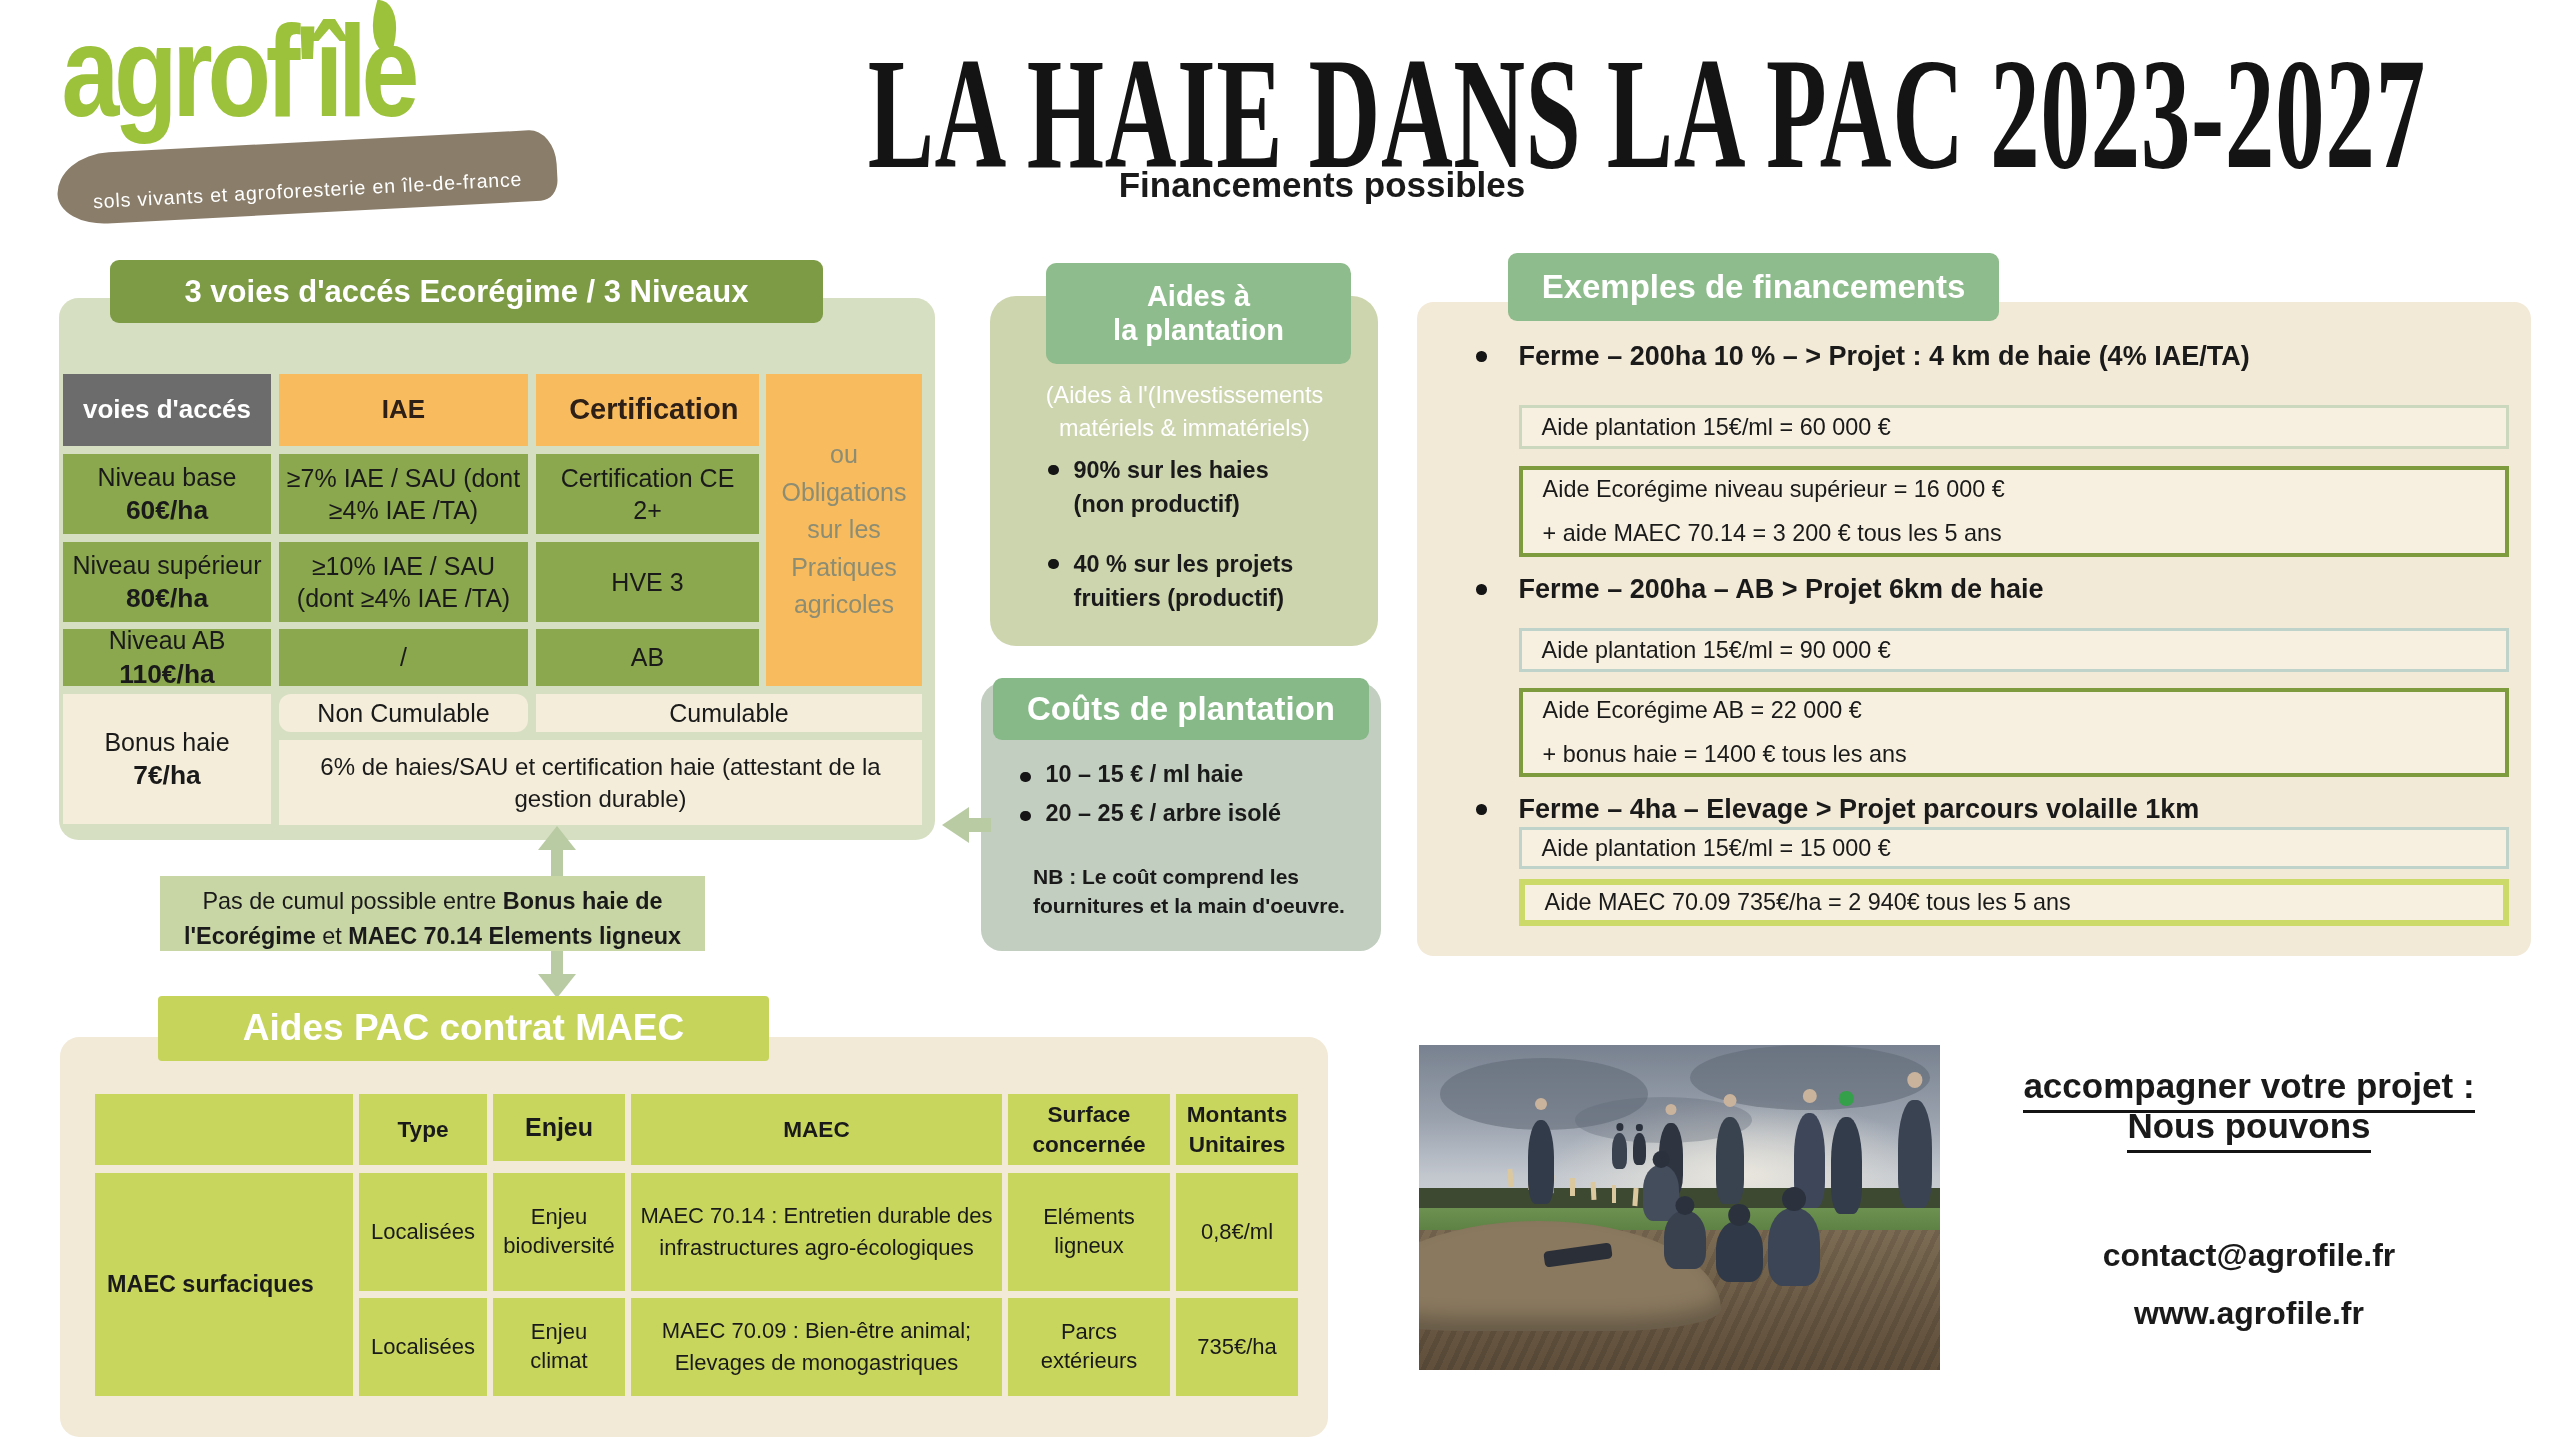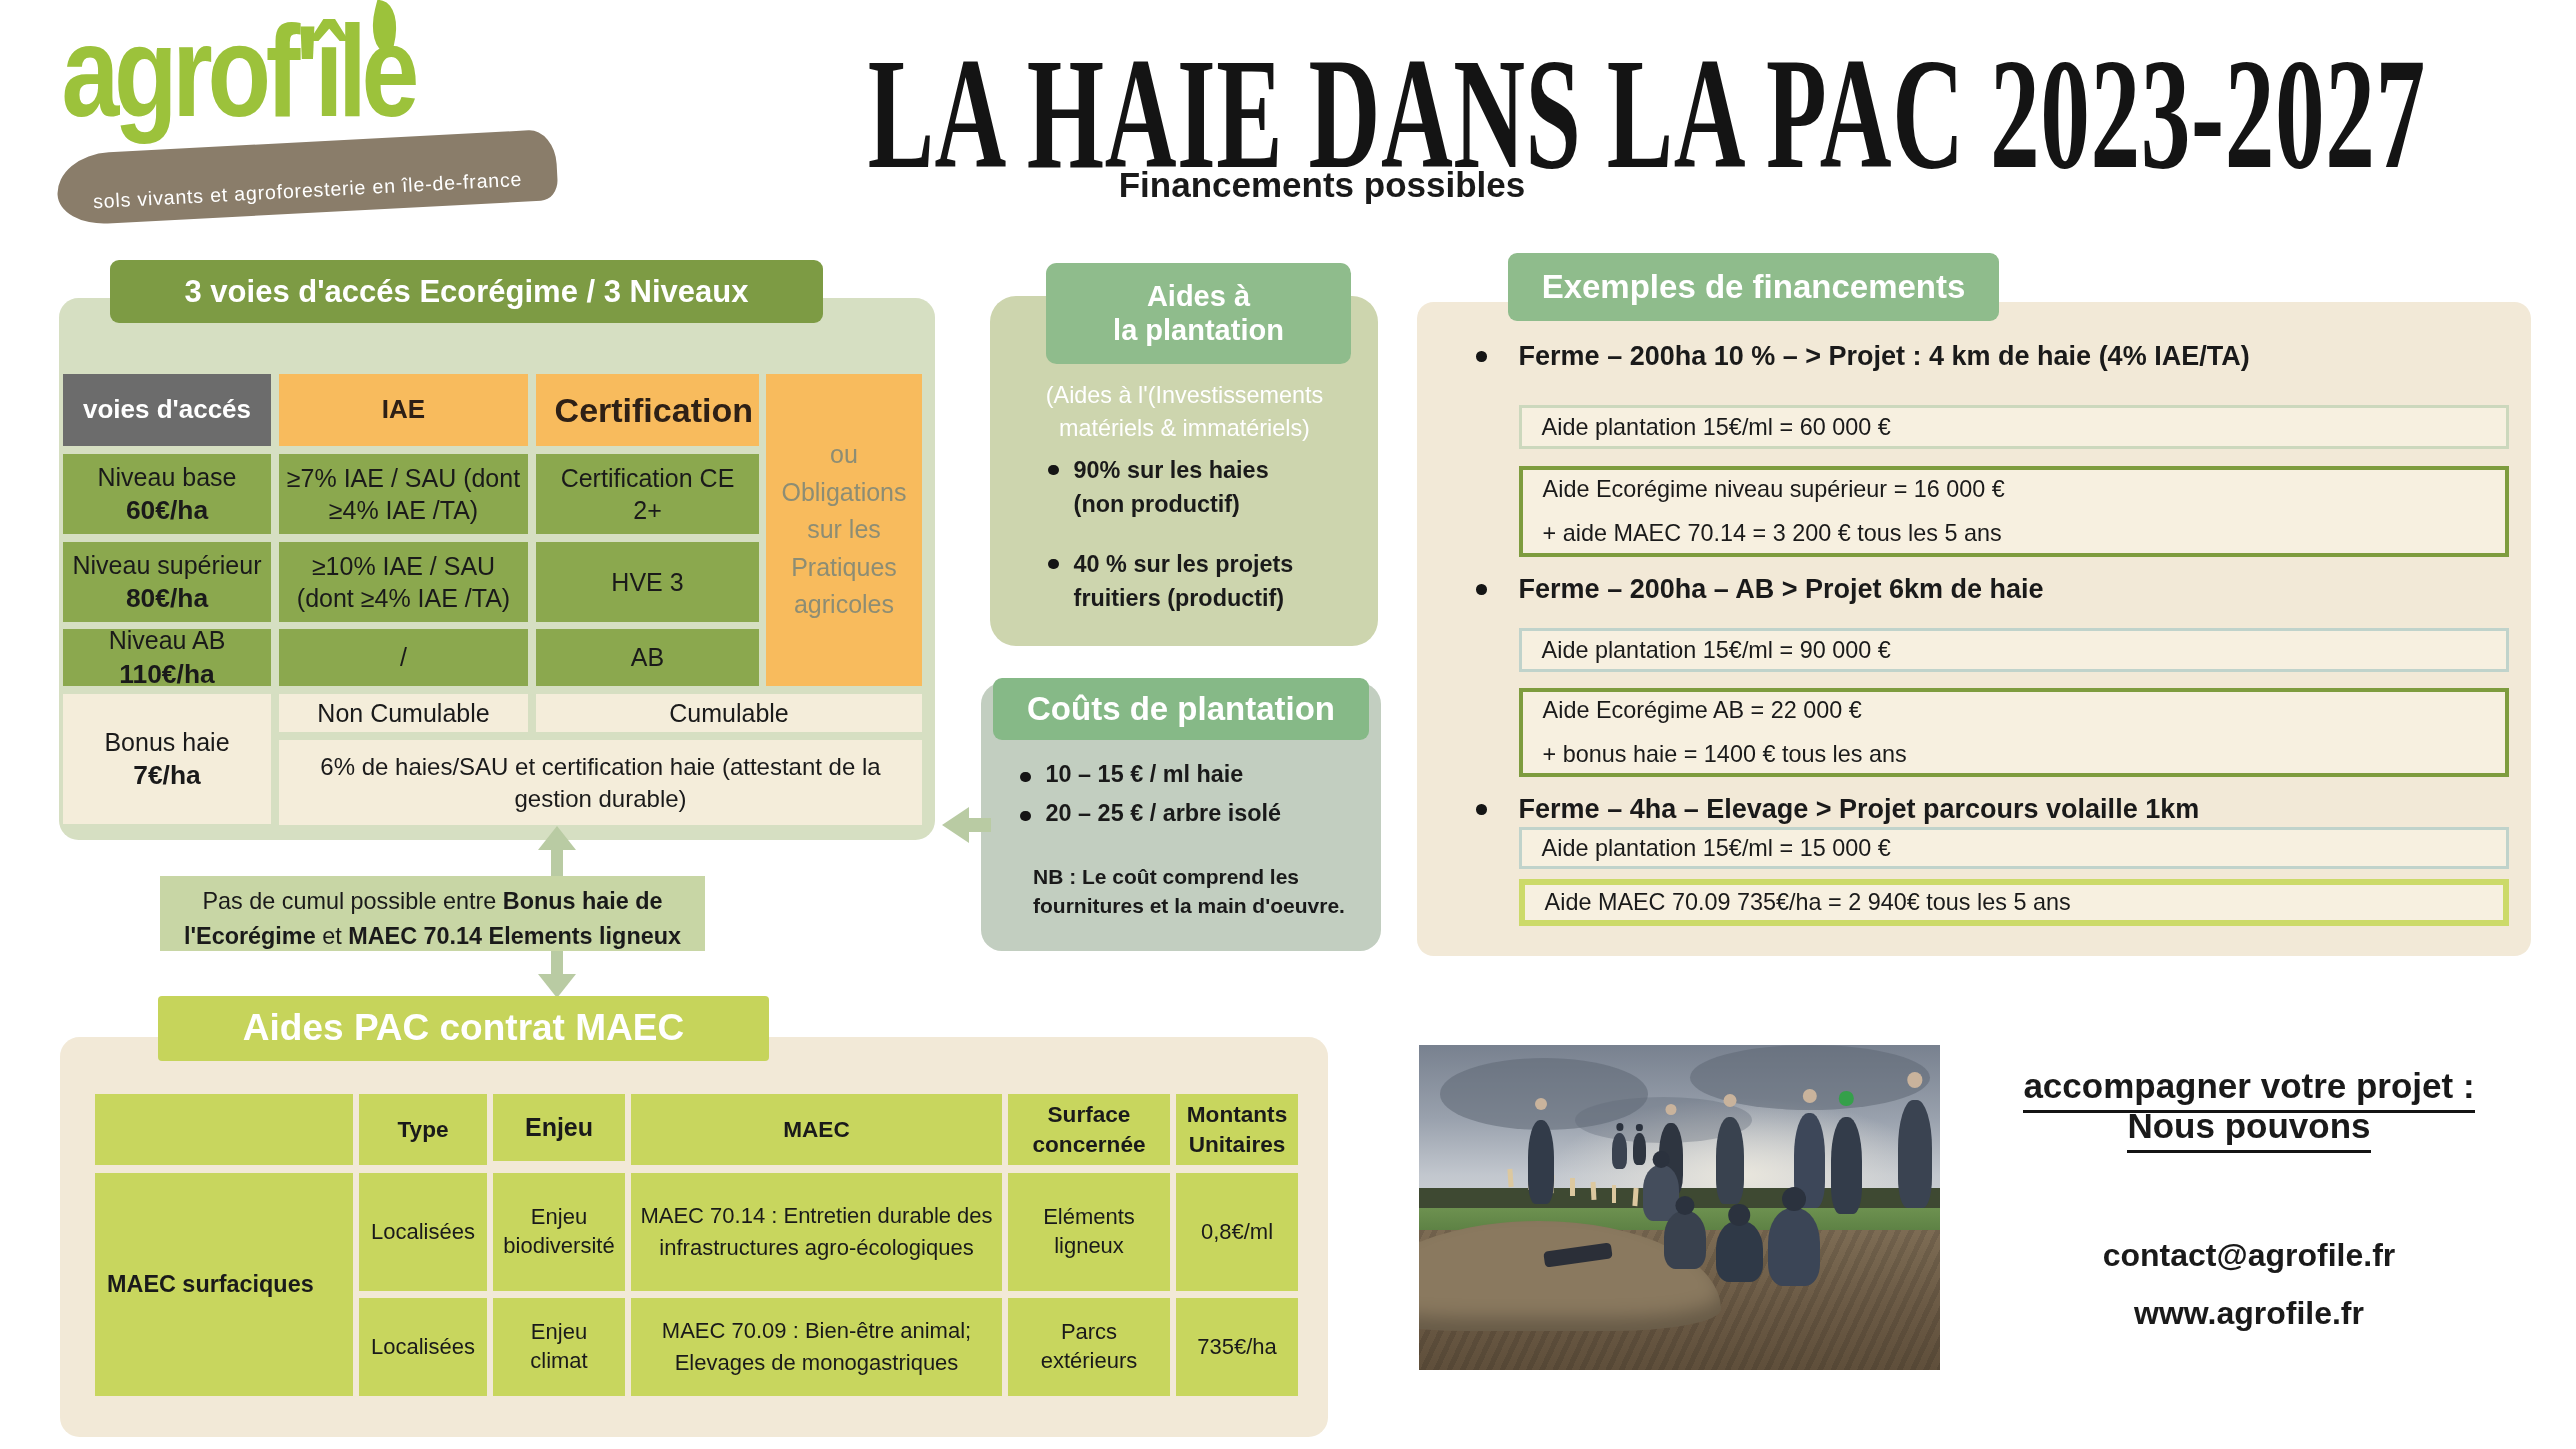--- a/index.html
+++ b/index.html
@@ -83,21 +83,21 @@
   <div class="main-title">LA HAIE DANS LA PAC 2023-2027</div>
   <div class="subtitle">Financements possibles</div>
 
   <div class="panel" style="left:59px;top:298px;width:876px;height:542px;background:#d6dfc2;border-radius:19.6px;"></div>
   <div class="brush" style="left:110px;top:260px;width:713px;height:63px;background:#7d9b44;font-size:31px;border-radius:9px;">
     <span>3 voies d'accés Ecorégime / 3 Niveaux</span>
   </div>
 
   <div class="cell gray b" style="left:63px;top:374px;width:208px;height:72px;font-size:26px;">voies d'accés</div>
   <div class="cell or b" style="left:279px;top:374px;width:249px;height:72px;font-size:26px;">IAE</div>
-  <div class="cell or b" style="left:536px;top:374px;width:223px;height:72px;font-size:34px;padding-left:20px;">Certification</div>
+  <div class="cell or b" style="left:536px;top:374px;width:223px;height:72px;font-size:29px;padding-left:20px;">Certification</div>
   <div class="cell or" style="left:766px;top:374px;width:156px;height:312px;color:#8d8d74;font-size:25px;line-height:1.5;">ou Obligations sur les Pratiques agricoles</div>
 
   <div class="cell g" style="left:63px;top:454px;width:208px;height:80px;">
     <div>
       <div>Niveau base</div>
       <div class="b" style="font-size:26.4px;">60€/ha</div>
     </div>
   </div>
   <div class="cell g" style="left:279px;top:454px;width:249px;height:80px;">≥7% IAE / SAU (dont ≥4% IAE /TA)</div>
   <div class="cell g" style="left:536px;top:454px;width:223px;height:80px;">Certification CE 2+</div>
@@ -119,21 +119,21 @@
   </div>
   <div class="cell g" style="left:279px;top:629px;width:249px;height:57px;">/</div>
   <div class="cell g" style="left:536px;top:629px;width:223px;height:57px;">AB</div>
 
   <div class="cell cr" style="left:63px;top:694px;width:208px;height:130px;">
     <div>
       <div>Bonus haie</div>
       <div class="b" style="font-size:26.4px;">7€/ha</div>
     </div>
   </div>
-  <div class="cell cr" style="left:279px;top:694px;width:249px;height:38px;">Non Cumulable</div>
+  <div class="cell cr" style="left:279px;top:694px;width:249px;height:38px;border-radius:12px;">Non Cumulable</div>
   <div class="cell cr" style="left:536px;top:694px;width:386px;height:38px;">Cumulable</div>
   <div class="cell cr" style="left:279px;top:740px;width:643px;height:85px;font-size:24px;">6% de haies/SAU  et certification haie (attestant de la gestion durable)</div>
 
   <div class="abs" style="left:528px;top:826px;width:68px;height:174px;">
     <div class="tri" style="left:9.8px;top:0;border-left:19.6px solid transparent;border-right:19.6px solid transparent;border-bottom:24px solid #b9cba3;"></div>
     <div class="abs" style="left:23.4px;top:21px;width:12px;height:130px;background:#b9cba3;"></div>
     <div class="tri" style="left:9.8px;top:148px;border-left:19.6px solid transparent;border-right:19.6px solid transparent;border-top:24px solid #b9cba3;"></div>
   </div>
 
   <div class="cell" style="left:160px;top:876px;width:545px;height:75px;background:#c8d6a5;font-size:23.4px;line-height:1.5;display:block;padding:7.5px 13.6px;">

